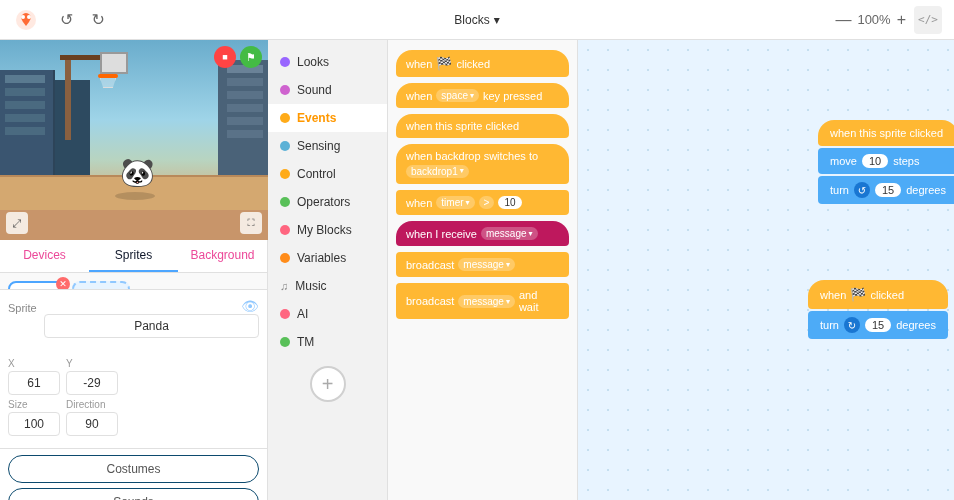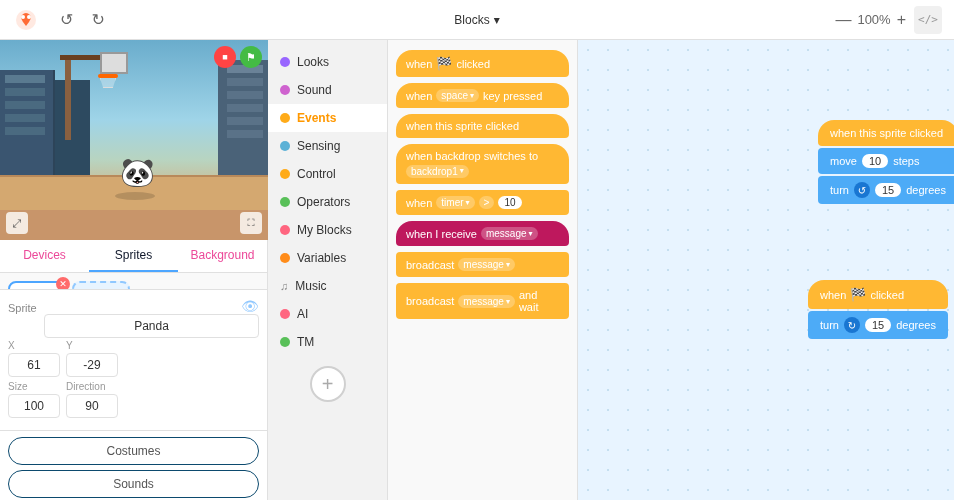--- a/index.html
+++ b/index.html
@@ -379,21 +379,21 @@
 
         <div class="sprite-add-btn">+</div>
       </div>
     </div>
 
     <div class="sprite-props">
       <div class="sprite-props-header">
         <span class="sprite-label">Sprite</span>
         <span class="sprite-eye-icon">👁</span>
       </div>
-      <div style="margin-bottom:2px;padding-left:36px;">
+      <div style="margin-bottom:20px;padding-left:36px;">
         <input type="text" class="prop-input" style="width: 100%;" value="Panda">
       </div>
       <div class="sprite-props-row">
         <div class="prop-field">
           <span class="prop-label">X</span>
           <input type="text" class="prop-input" value="61" style="">
         </div>
         <div class="prop-field">
           <span class="prop-label">Y</span>
           <input type="text" class="prop-input" value="-29" style="">

